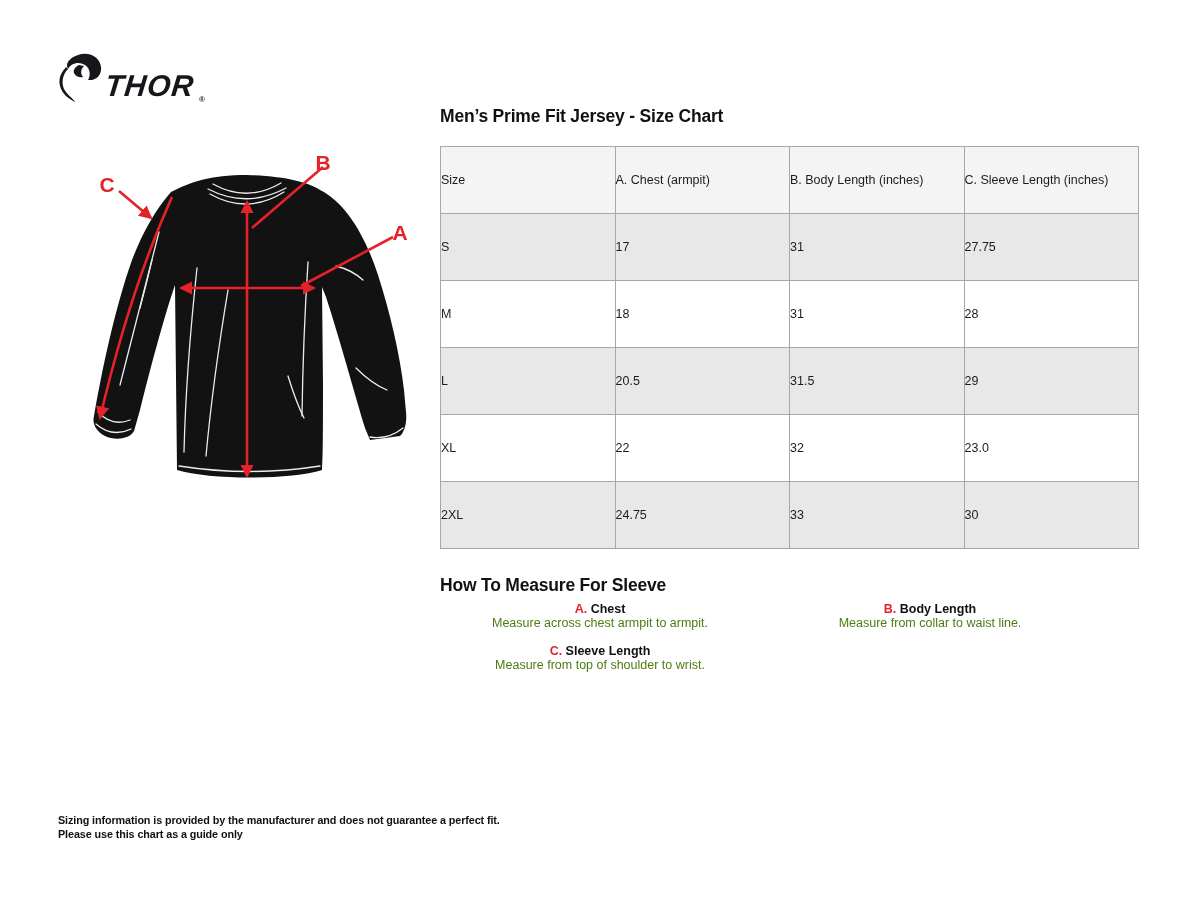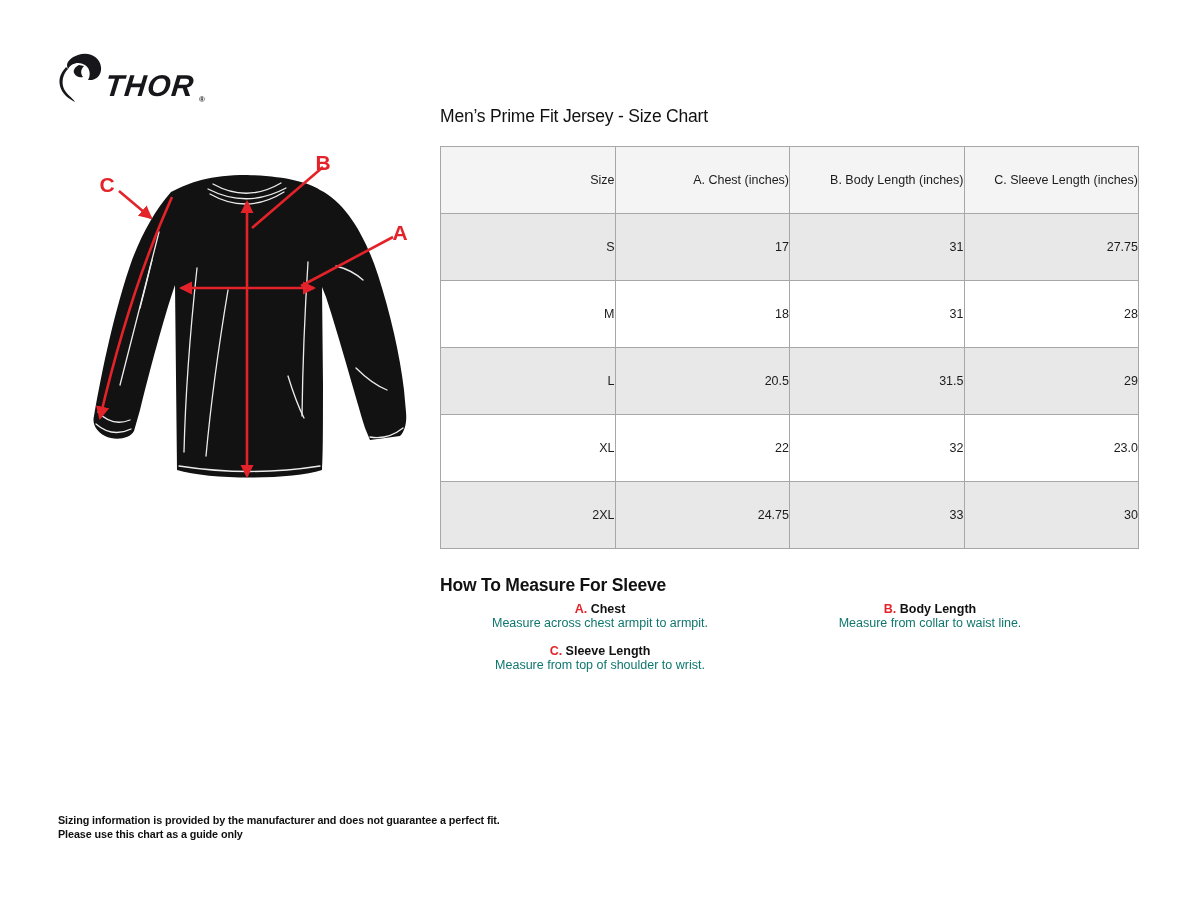--- a/index.html
+++ b/index.html
@@ -9,42 +9,42 @@
   .abs{position:absolute;}
 
   
   .logo{left:58px;top:52px;display:flex;align-items:center;gap:4px;}
   .logo-text{font-size:30px;font-weight:bold;font-style:italic;
              letter-spacing:1px;color:#17171b;transform:skewX(-6deg);
              line-height:1;padding-top:14px;}
   .logo-reg{font-size:8px;font-weight:bold;color:#17171b;align-self:flex-end;margin-bottom:2px;}
 
   
-  .page-title{left:440px;top:106px;font-size:17.5px;font-weight:normal;
+  .page-title{left:440px;top:106px;font-size:17.5px;font-weight:bold;
               letter-spacing:-0.2px;color:#111;}
 
   
   .size-table{left:440px;top:146px;border-collapse:collapse;table-layout:fixed;width:699px;}
   .size-table th,.size-table td{border:1px solid #a7a7a7;height:66px;width:25%;
-      text-align:right;vertical-align:middle;font-size:12.5px;font-weight:normal;
+      text-align:left;vertical-align:middle;font-size:12.5px;font-weight:normal;
       color:#1c1c1c;padding:0;margin-top:8px;}
   .size-table thead th{background:#f3f4f3;}
   .size-table tr.shade td{background:#e8e8e8;}
   .size-table tr.plain td{background:#ffffff;}
 
   
   .measure{left:440px;top:575px;width:700px;}
   .measure-heading{font-size:17.5px;font-weight:bold;letter-spacing:-0.2px;color:#111;margin:0;}
   .measure-item{position:absolute;width:320px;text-align:center;}
   .mi-a{left:0;top:27px;}
   .mi-b{left:330px;top:27px;}
   .mi-c{left:0;top:69px;}
   .mi-label{font-size:12.5px;font-weight:bold;line-height:14px;color:#111;}
   .mi-key{color:#e32329;}
-  .mi-desc{font-size:12.5px;line-height:14px;color:#0f766e;}
+  .mi-desc{font-size:12.5px;line-height:14px;color:#4d7c0f;}
 
   
   .footer{left:58px;top:814px;font-size:10.8px;font-weight:bold;
           letter-spacing:-0.1px;line-height:13.5px;color:#111;}
 
   
   .diagram{left:60px;top:140px;}
   .diag-label{font-family:"Liberation Sans","DejaVu Sans",sans-serif;
               font-weight:bold;font-size:21px;}
 </style>
@@ -119,21 +119,21 @@
     <text class="diag-label" fill="#e32329" x="263" y="30" text-anchor="middle">B</text>
     <text class="diag-label" fill="#e32329" x="340" y="100" text-anchor="middle">A</text>
     <text class="diag-label" fill="#e32329" x="47" y="52" text-anchor="middle">C</text>
   </svg>
 </div>
 
 <table class="abs size-table">
   <thead>
     <tr>
       <th>Size</th>
-      <th>A. Chest (inches)</th>
+      <th>A. Chest (armpit)</th>
       <th>B. Body Length (inches)</th>
       <th>C. Sleeve Length (inches)</th>
     </tr>
   </thead>
   <tbody>
     <tr class="shade">
       <td>S</td>
       <td>17</td>
       <td>31</td>
       <td>27.75</td>

